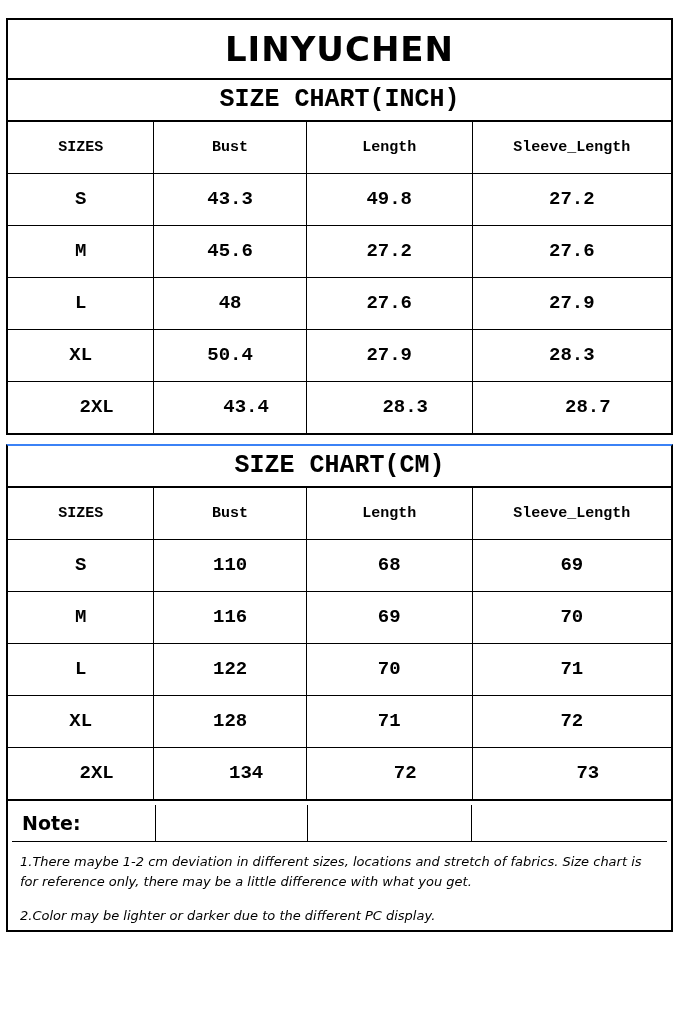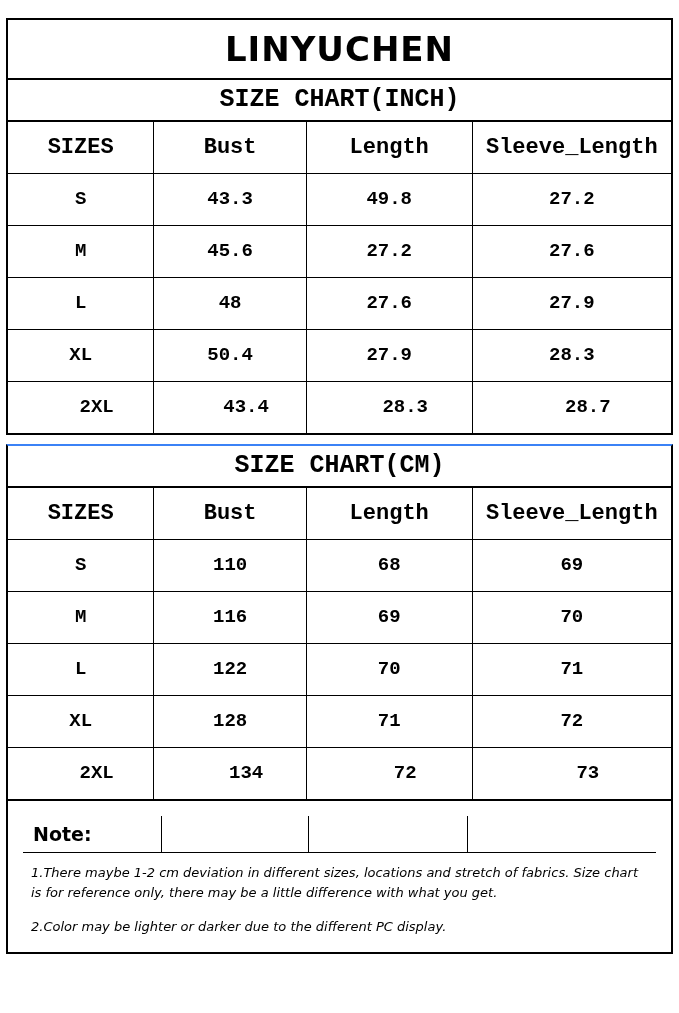--- a/index.html
+++ b/index.html
@@ -65,21 +65,21 @@
   table.size-table td {
     border: 1px solid #000;
     text-align: center;
     font-size: 19px;
     font-weight: bold;
     height: 51px;
     padding: 0;
     line-height: 1;
   }
   table.size-table th {
-    font-size: 22px;
+    font-size: 15px;
   }
   table.size-table tr td:first-child,
   table.size-table tr th:first-child {
     border-left: none;
   }
   table.size-table tr td:last-child,
   table.size-table tr th:last-child {
     border-right: none;
   }
   table.size-table tr:last-child td {
@@ -92,21 +92,21 @@
   col.c1 { width: 22%; }
   col.c2 { width: 23%; }
   col.c3 { width: 25%; }
   col.c4 { width: 30%; }
 
   .notes {
     margin: 0 6px;
     border: 2px solid #000;
     border-top: none;
     box-sizing: border-box;
-    padding: 15px;
+    padding: 4px;
   }
   .note-head-row {
     display: flex;
     border-bottom: 1px solid #000;
     height: 36px;
     align-items: center;
   }
   .note-head-label {
     font-size: 19px;
     font-weight: bold;

